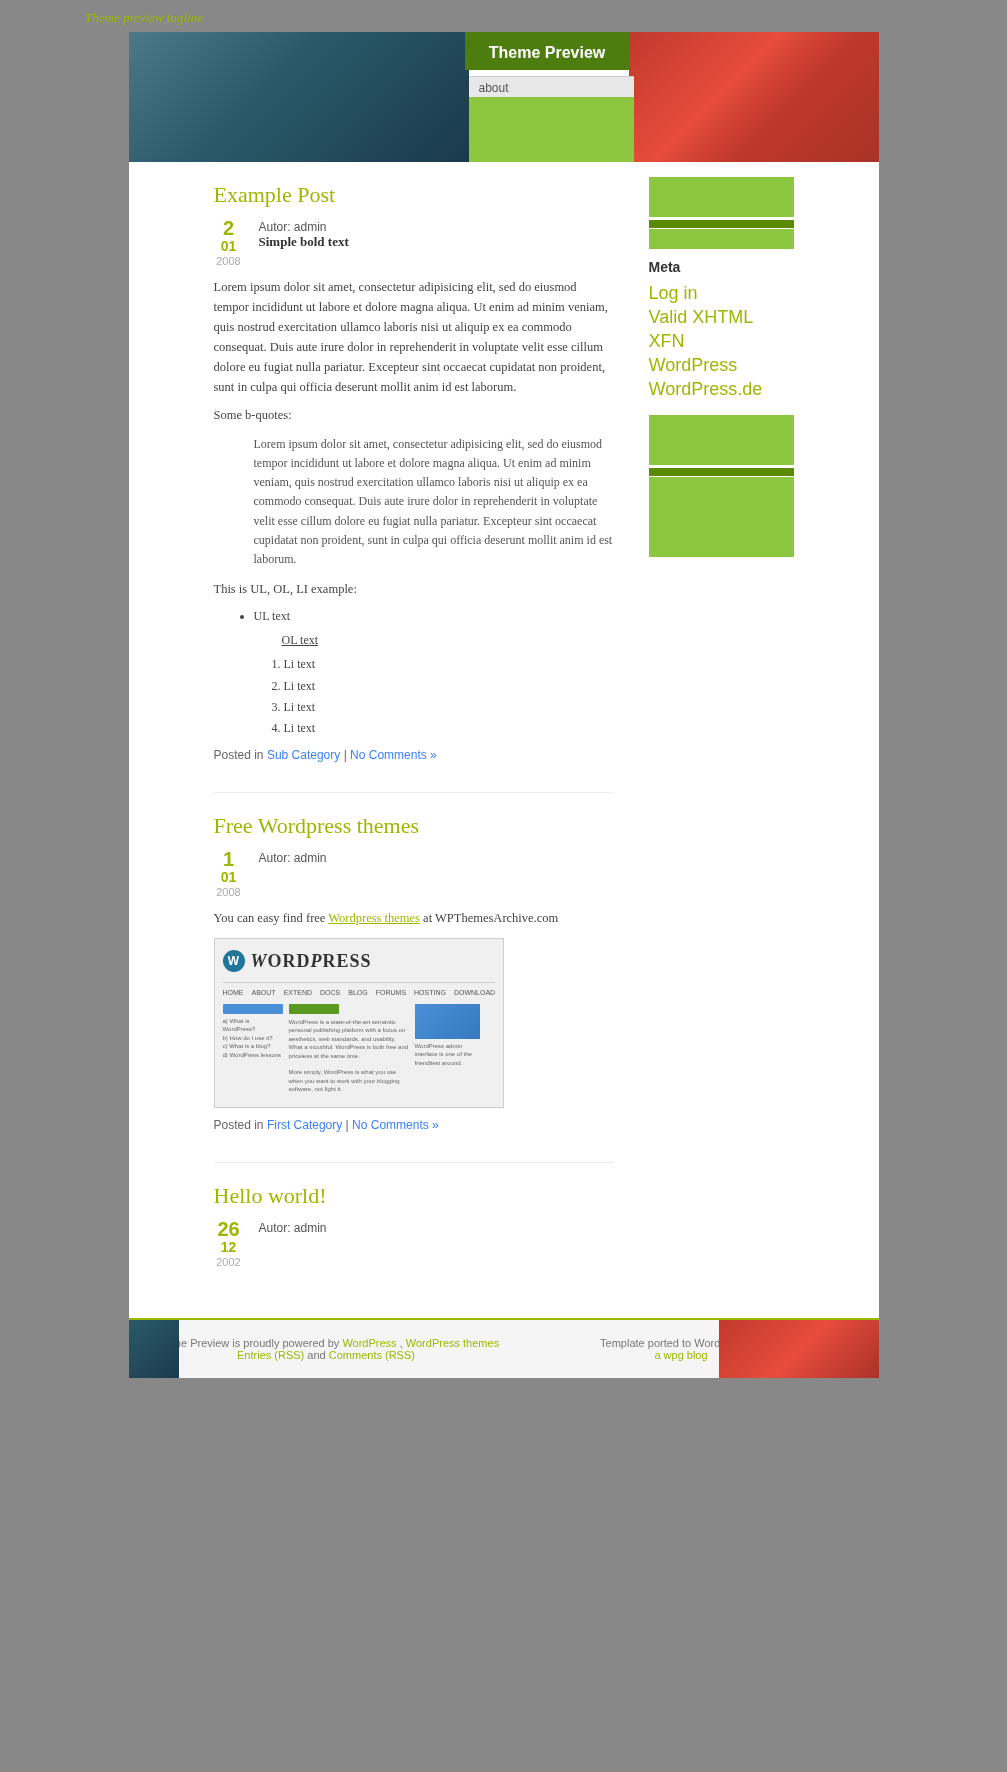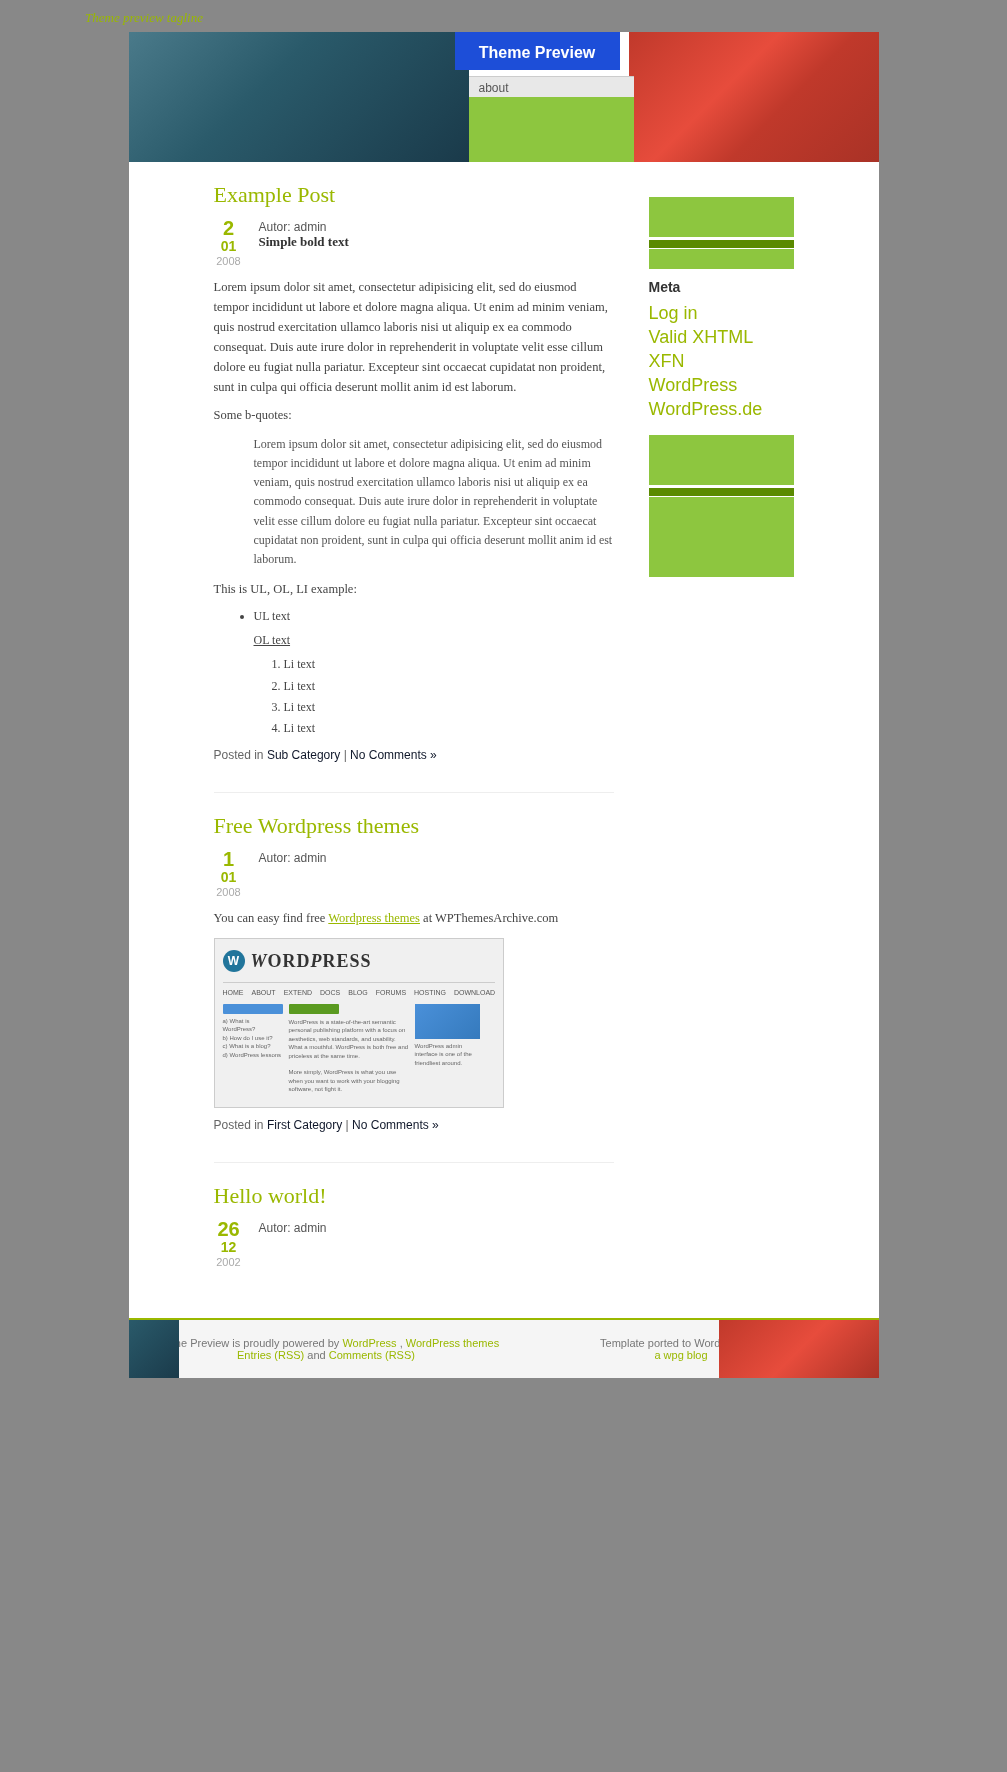--- a/index.html
+++ b/index.html
@@ -33,24 +33,24 @@
       background: linear-gradient(135deg, #4a7a8a 0%, #2a5a6a 40%, #1a3a4a 100%);
     }
     #header-bg-right {
       position: absolute;
       right: 0; top: 0;
       width: 250px; height: 130px;
       background: linear-gradient(135deg, #c0392b 0%, #e74c3c 40%, #c0392b 60%, #a93226 100%);
     }
     #header-title-bar {
       position: absolute;
-      left: 326px;
+      left: 336px;
       top: 0;
       width: 165px;
-      background: #1d4ed8;
+      background: #4d7c0f;
       padding: 12px 10px 8px 10px;
     }
     #header-title-bar h1 {
       color: #fff;
       font-size: 16px;
       font-weight: bold;
       text-align: center;
       font-family: Arial, sans-serif;
     }
     #nav-bar {
@@ -84,21 +84,20 @@
       padding: 0;
     }
     #main-content {
       width: 510px;
       padding: 20px 25px 20px 85px;
     }
     #sidebar {
       width: 165px;
       padding: 15px 10px;
       position: relative;
-      margin-top: 20px;
     }
     
     .post {
       margin-bottom: 30px;
     }
     .post-title {
       color: #9ab800;
       font-size: 22px;
       font-weight: normal;
       margin-bottom: 10px;
@@ -159,21 +158,21 @@
     }
     .post-content ul { margin-left: 40px; margin-bottom: 5px; }
     .post-content ol { margin-left: 60px; margin-bottom: 5px; }
     .post-content li { margin-bottom: 2px; font-size: 12px; }
     .post-footer {
       margin-top: 10px;
       font-size: 12px;
       color: #666;
       font-family: Arial, sans-serif;
     }
-    .post-footer a { color: #0f172a; text-decoration: none; }
+    .post-footer a { color: #3b82f6; text-decoration: none; }
     
     .wp-screenshot {
       border: 1px solid #ccc;
       width: 290px;
       height: 170px;
       margin: 10px 0;
       background: #f0f0f0;
       overflow: hidden;
       position: relative;
     }
@@ -359,21 +358,21 @@
           </div>
         </div>
         <div class="post-content">
           <p>Lorem ipsum dolor sit amet, consectetur adipisicing elit, sed do eiusmod tempor incididunt ut labore et dolore magna aliqua. Ut enim ad minim veniam, quis nostrud exercitation ullamco laboris nisi ut aliquip ex ea commodo consequat. Duis aute irure dolor in reprehenderit in voluptate velit esse cillum dolore eu fugiat nulla pariatur. Excepteur sint occaecat cupidatat non proident, sunt in culpa qui officia deserunt mollit anim id est laborum.</p>
           <p>Some b-quotes:</p>
           <blockquote>Lorem ipsum dolor sit amet, consectetur adipisicing elit, sed do eiusmod tempor incididunt ut labore et dolore magna aliqua. Ut enim ad minim veniam, quis nostrud exercitation ullamco laboris nisi ut aliquip ex ea commodo consequat. Duis aute irure dolor in reprehenderit in voluptate velit esse cillum dolore eu fugiat nulla pariatur. Excepteur sint occaecat cupidatat non proident, sunt in culpa qui officia deserunt mollit anim id est laborum.</blockquote>
           <p>This is UL, OL, LI example:</p>
           <ul>
             <li>UL text</li>
           </ul>
-          <ul style="list-style:none; margin-left:40px;text-decoration:underline;">
+          <ul style="list-style:none; margin-left:68px;text-decoration:underline;">
             <li><span>OL text</span></li>
           </ul>
           <ol style="margin-left:70px;">
             <li>Li text</li>
             <li>Li text</li>
             <li>Li text</li>
             <li>Li text</li>
           </ol>
         </div>
         <div class="post-footer">

